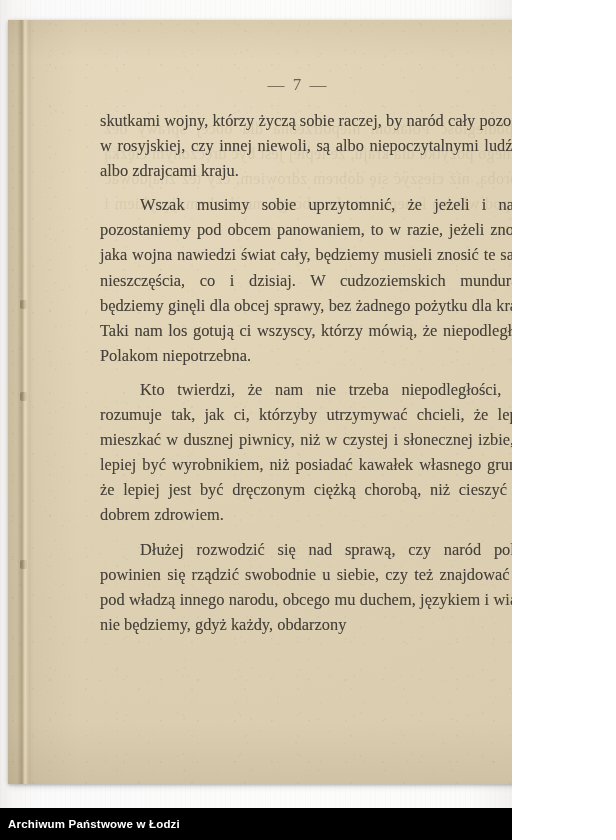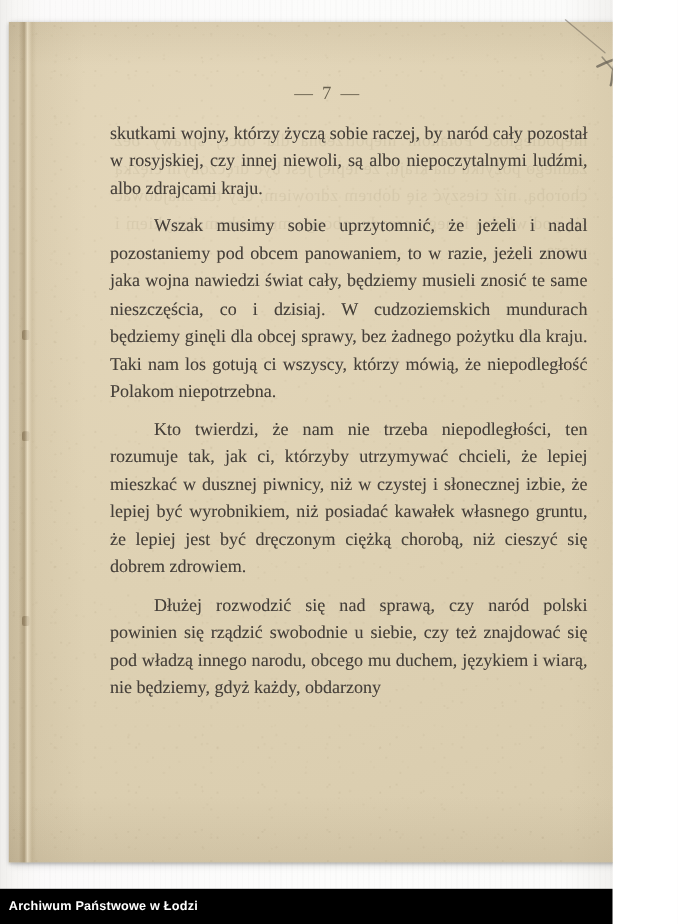--- a/index.html
+++ b/index.html
@@ -7,21 +7,20 @@
     padding: 0;
     background: #ffffff;
   }
   #screenshot {
     position: relative;
     width: 512px;
     height: 840px;
     overflow: hidden;
     background: #f4f3f1;
     font-family: "Liberation Serif", "DejaVu Serif", serif;
-    padding-left: 45px;
   }
 
   
   .scan-bg {
     position: absolute;
     inset: 0;
     background:
       linear-gradient(90deg,
         #efeeec 0px, #f7f6f4 14px, #fbfafa 40px,
         #fcfcfb 55%, #fbfbfa 92%, #f2f1ef 100%);

